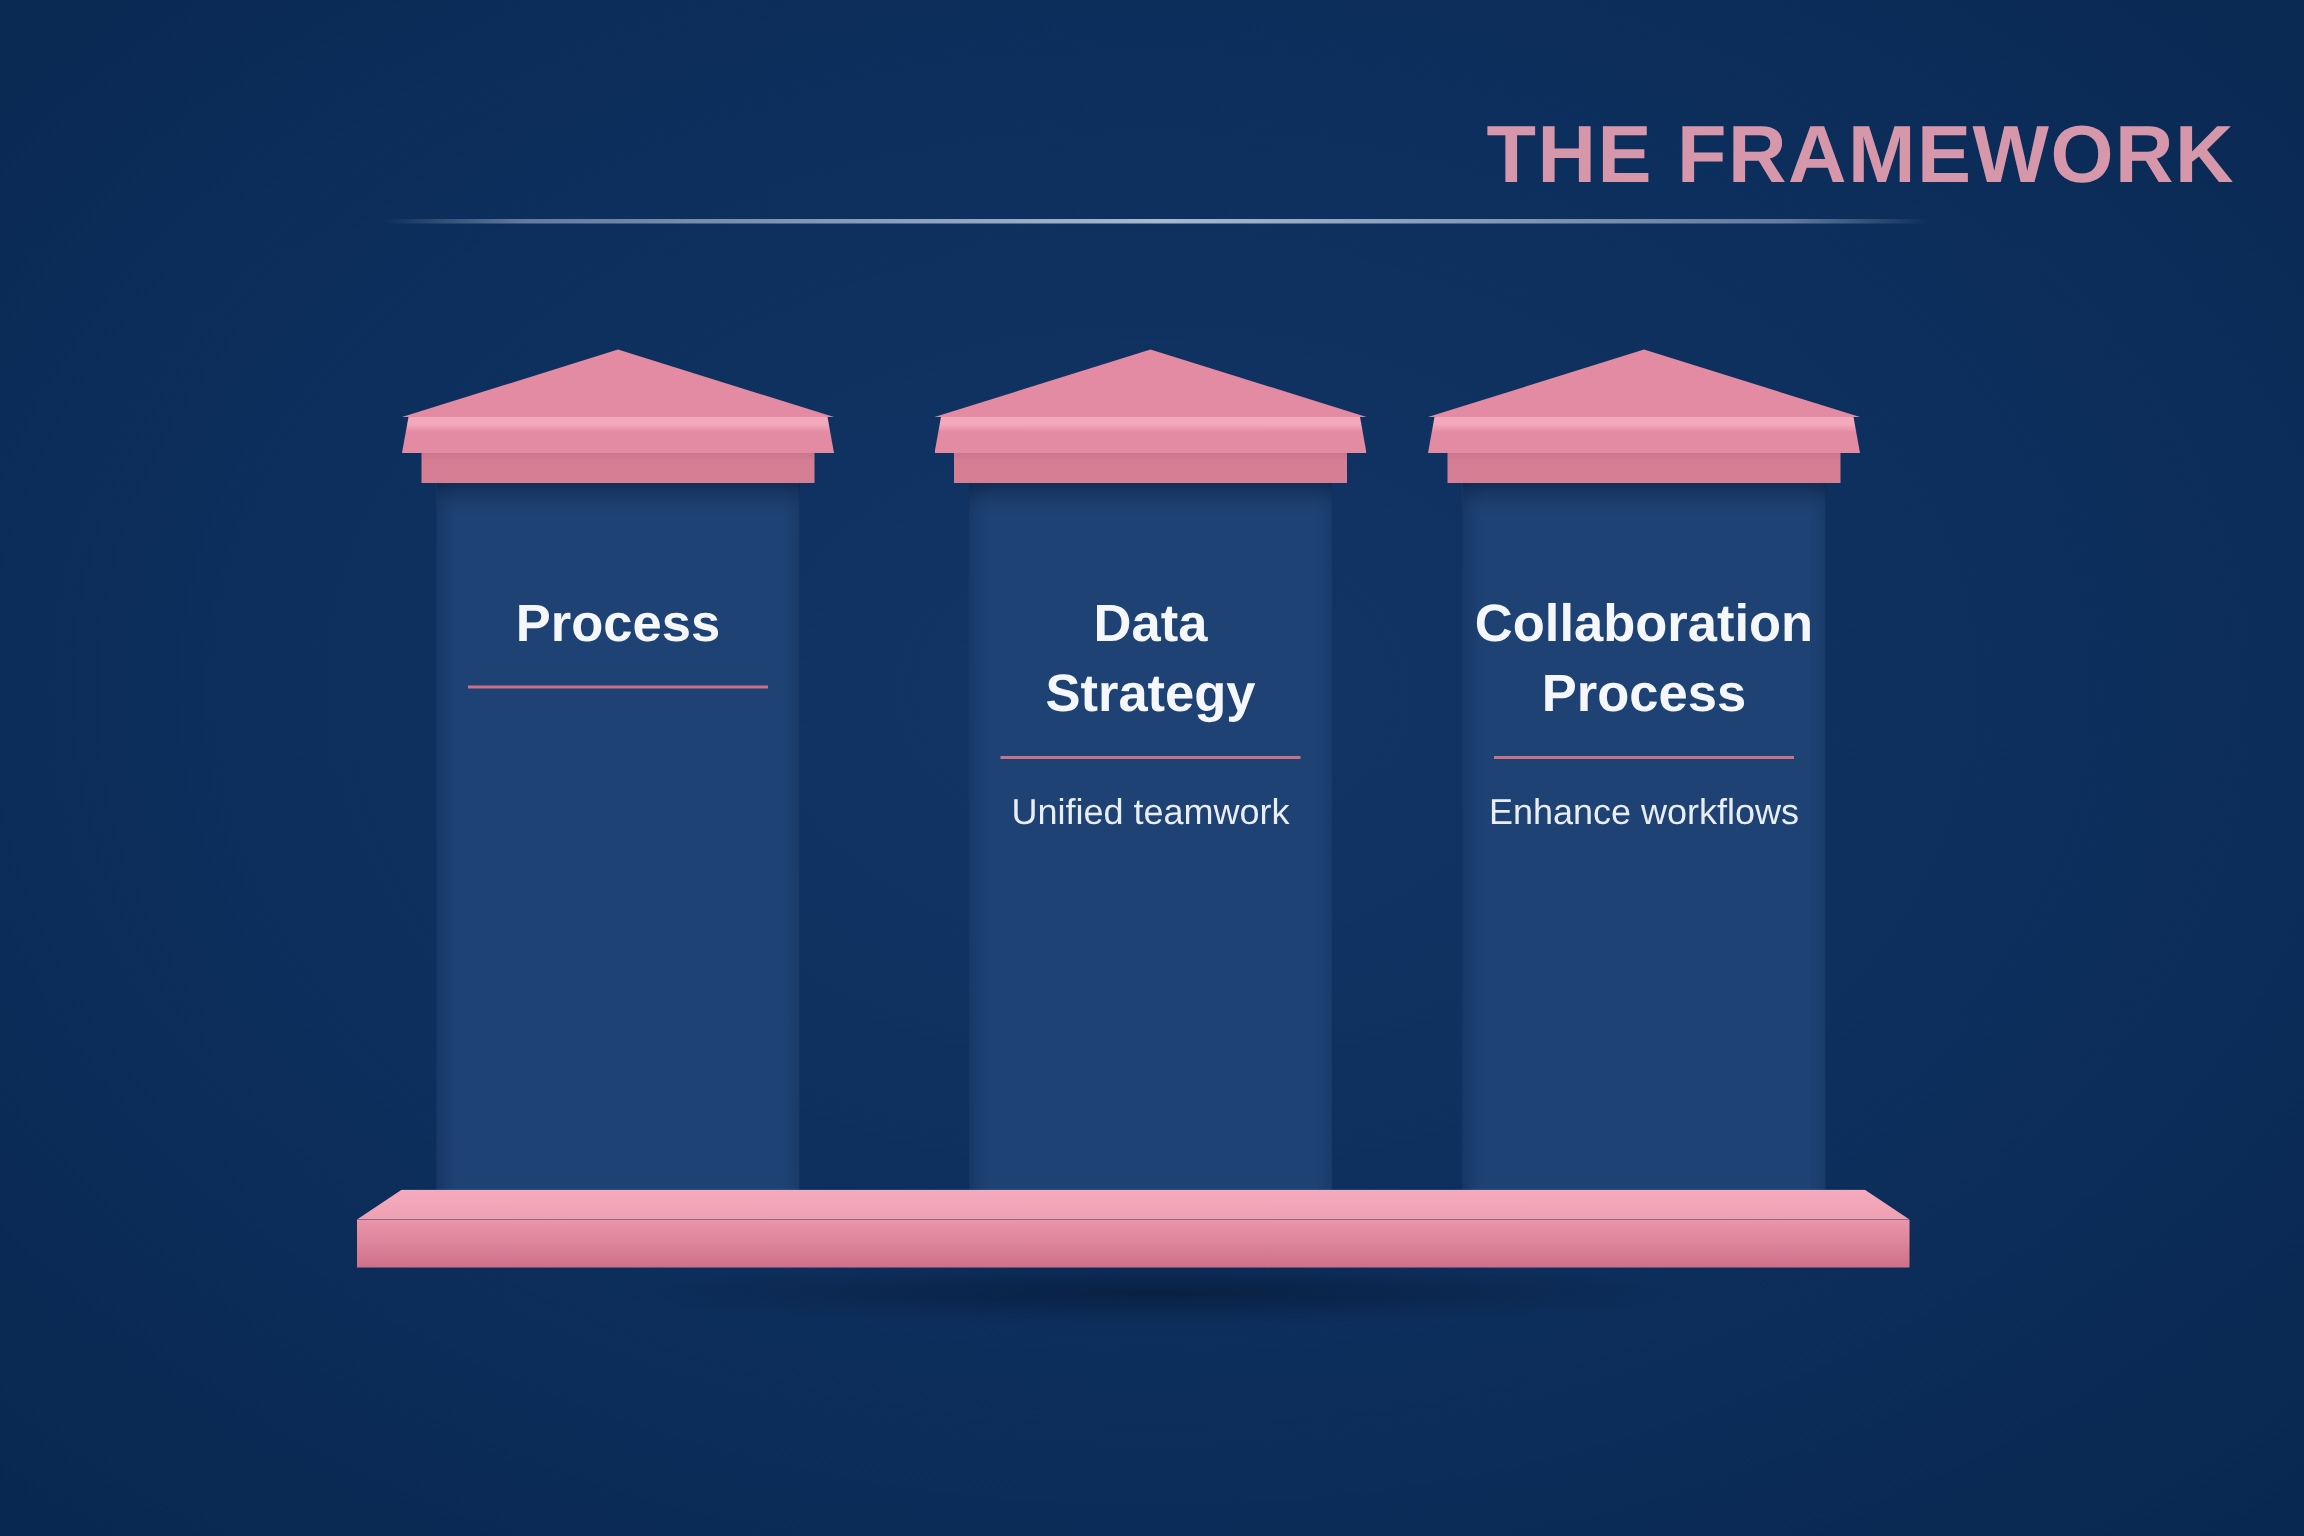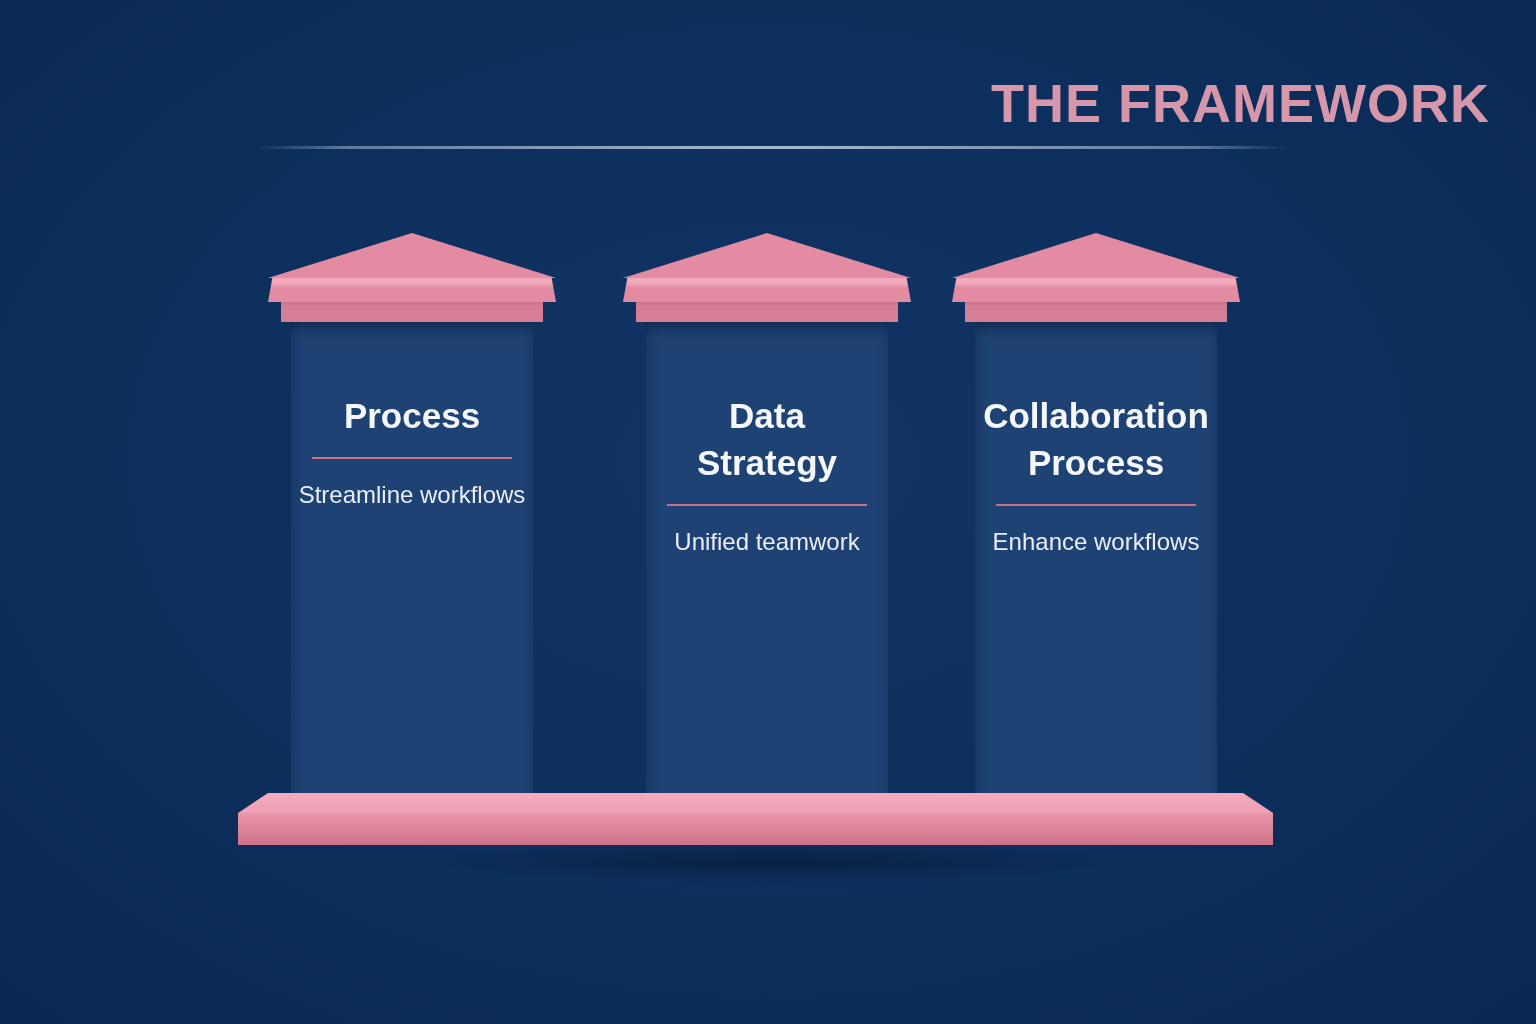--- a/index.html
+++ b/index.html
@@ -120,21 +120,20 @@
 
 <div class="pillar pillar-1">
   <div class="roof-tri"></div>
   <div class="roof-band"></div>
   <div class="roof-cap"></div>
   <div class="pillar-body">
     <div class="pillar-heading">
       <span>Process</span>
     </div>
     <div class="pillar-divider"></div>
-    <div class="pillar-subtitle">Streamline workflows</div>
   </div>
 </div>
 
 <div class="pillar pillar-2">
   <div class="roof-tri"></div>
   <div class="roof-band"></div>
   <div class="roof-cap"></div>
   <div class="pillar-body">
     <div class="pillar-heading">
       <span>Data</span>

